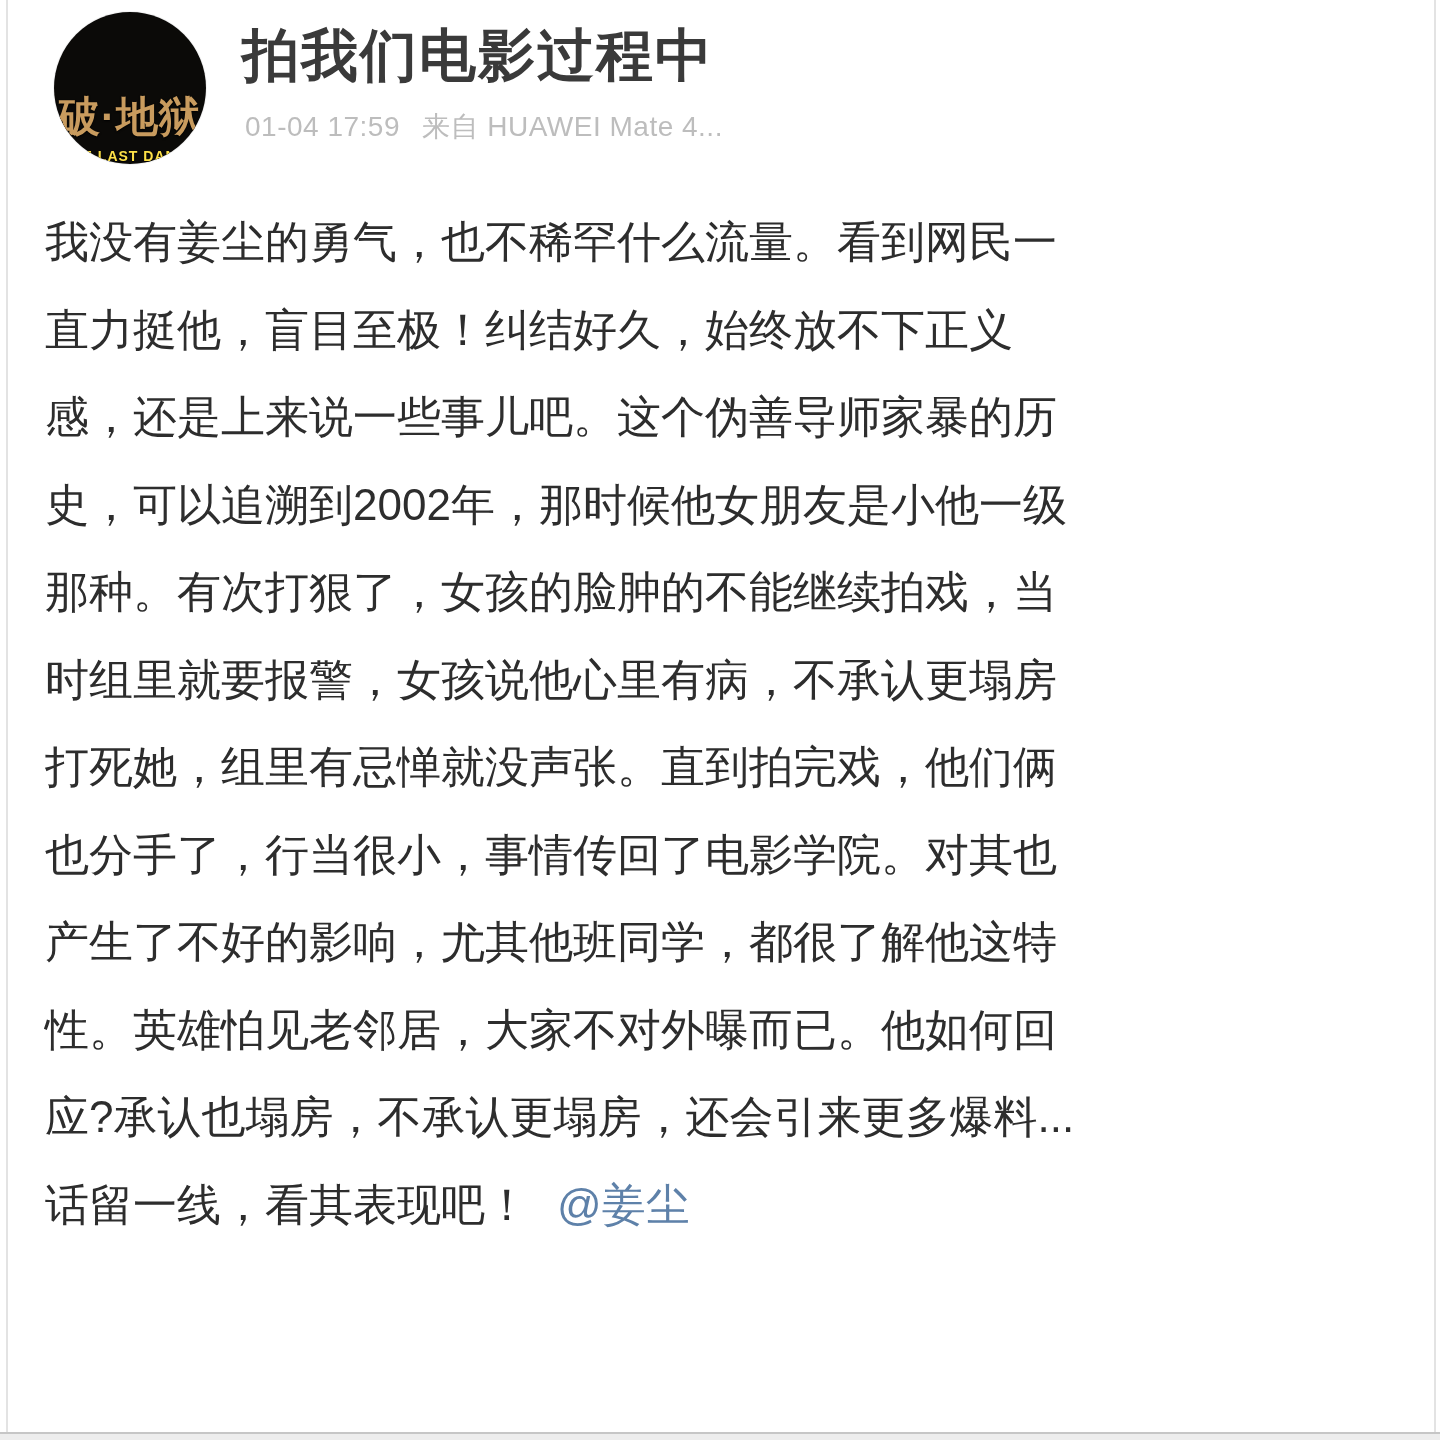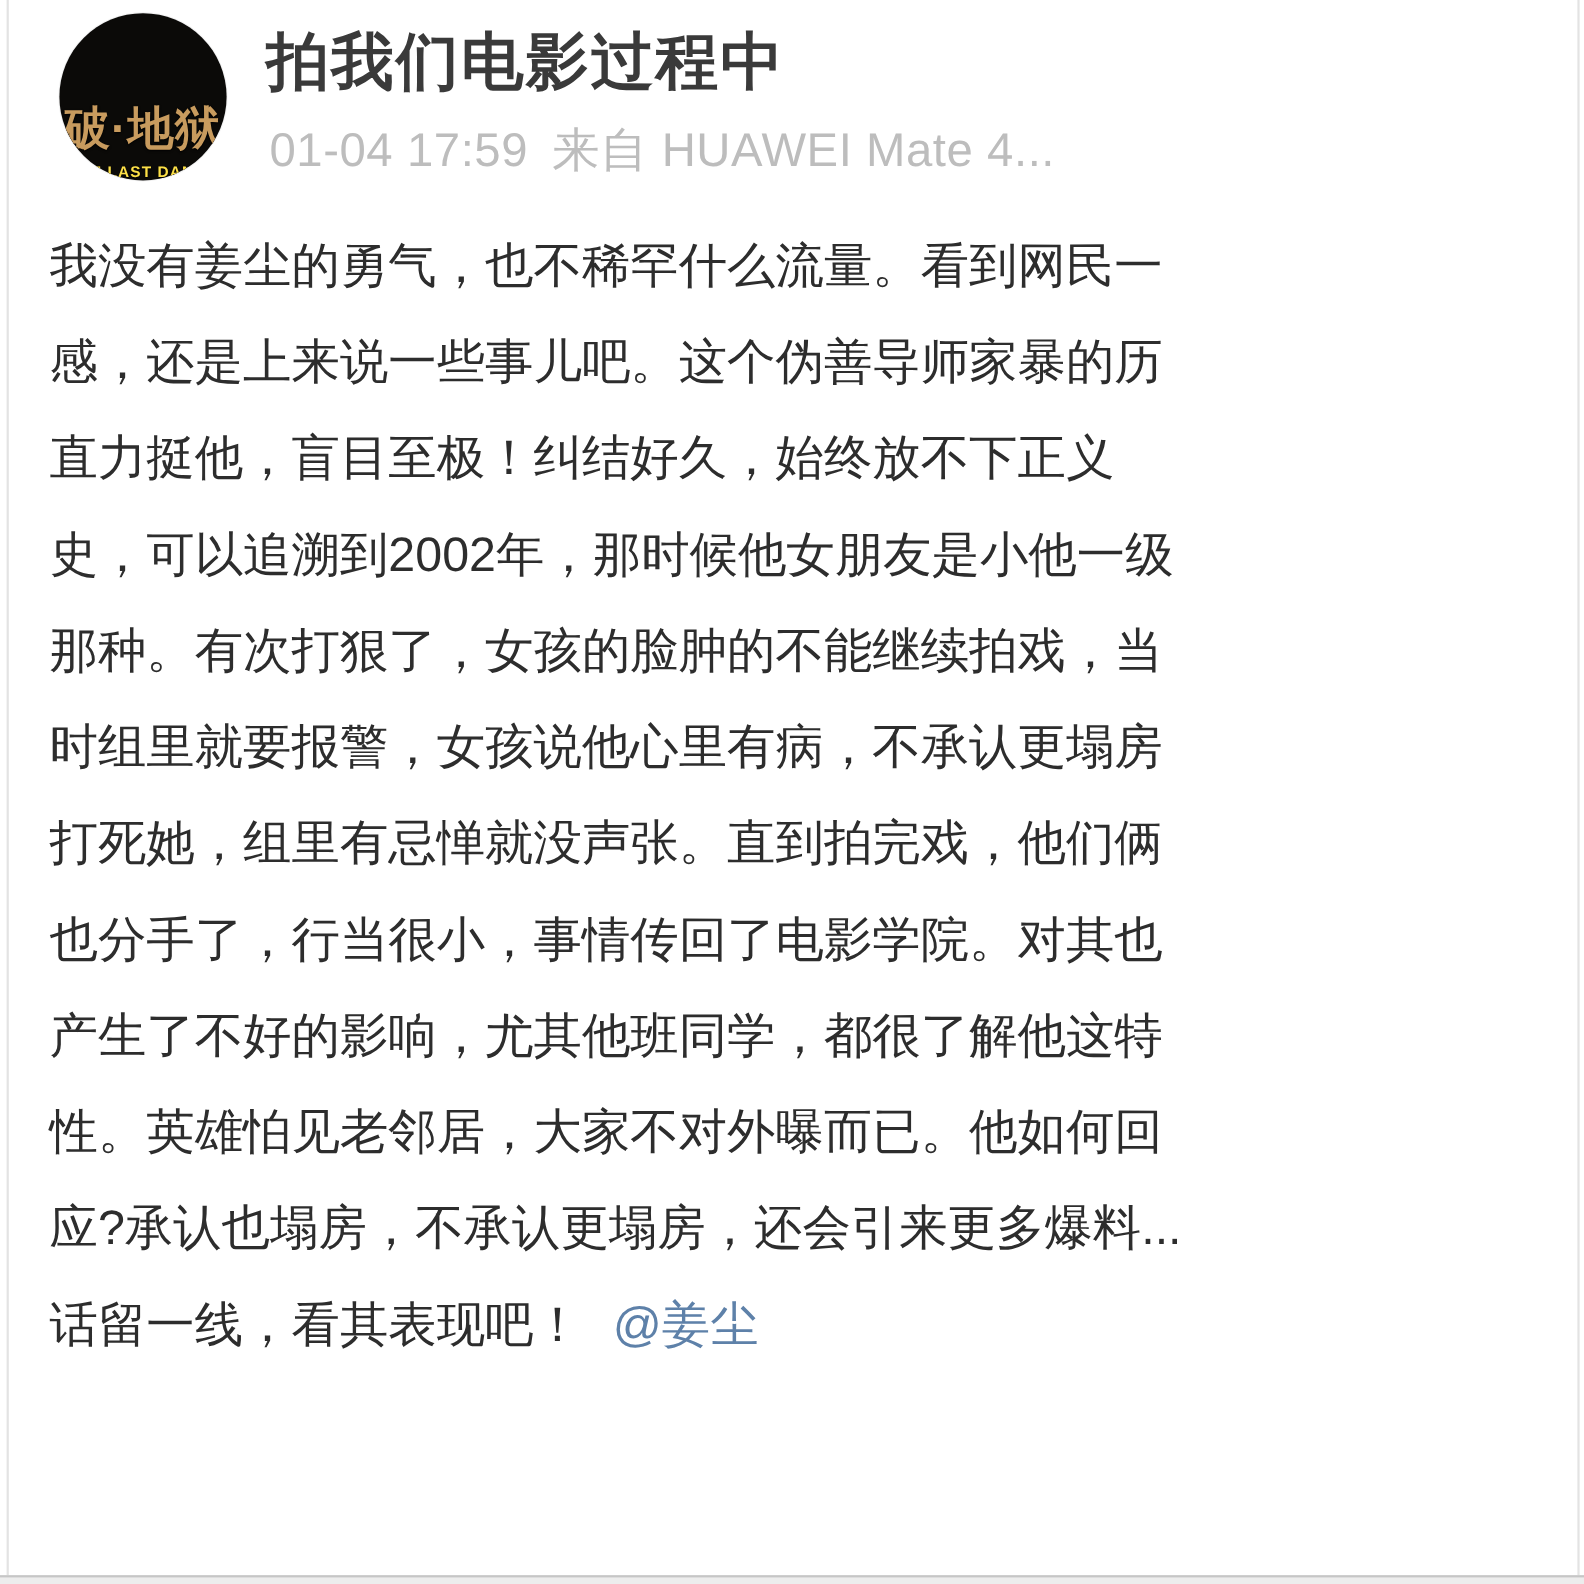--- a/index.html
+++ b/index.html
@@ -37,21 +37,21 @@
     white-space: nowrap; letter-spacing: 1px; margin-top: 3px;
     text-shadow: 0 1px 1px #000;
   }
   .username {
     position: absolute; left: 196px; top: 10px;
     font-size: 57px; font-weight: 600; color: #3a3a3a;
     white-space: nowrap; letter-spacing: 2px;
   }
   .meta {
     position: absolute; left: 199px; top: 100px;
-    font-size: 43px; color: #bdbdbd; white-space: nowrap; letter-spacing: 0.5px;
+    font-size: 28px; color: #bdbdbd; white-space: nowrap; letter-spacing: 0.5px;
   }
   .meta .source { margin-left: 22px; }
 
   
   .post { position: absolute; left: 45px; top: 198px; width: 1360px; }
   .post .line {
     font-size: 44px; line-height: 87.5px;
     color: #2d2d2d; white-space: nowrap; letter-spacing: 0;
   }
   .mention { color: #5e81a9; margin-left: 28px; cursor: pointer; }
@@ -71,22 +71,22 @@
       <div class="avatar-sub">THE LAST DANCE</div>
     </div>
     <div class="username">拍我们电影过程中</div>
     <div class="meta">
       <span>01-04 17:59</span><span class="source">来自 HUAWEI Mate 4...</span>
     </div>
   </div>
 
   <div class="post">
     <div class="line">我没有姜尘的勇气，也不稀罕什么流量。看到网民一</div>
+    <div class="line">直力挺他，盲目至极！纠结好久，始终放不下正义</div>
     <div class="line">感，还是上来说一些事儿吧。这个伪善导师家暴的历</div>
-    <div class="line">直力挺他，盲目至极！纠结好久，始终放不下正义</div>
     <div class="line">史，可以追溯到2002年，那时候他女朋友是小他一级</div>
     <div class="line">那种。有次打狠了，女孩的脸肿的不能继续拍戏，当</div>
     <div class="line">时组里就要报警，女孩说他心里有病，不承认更塌房</div>
     <div class="line">打死她，组里有忌惮就没声张。直到拍完戏，他们俩</div>
     <div class="line">也分手了，行当很小，事情传回了电影学院。对其也</div>
     <div class="line">产生了不好的影响，尤其他班同学，都很了解他这特</div>
     <div class="line">性。英雄怕见老邻居，大家不对外曝而已。他如何回</div>
     <div class="line">应?承认也塌房，不承认更塌房，还会引来更多爆料...</div>
     <div class="line">
       <span>话留一线，看其表现吧！</span><span class="mention">@姜尘</span>

